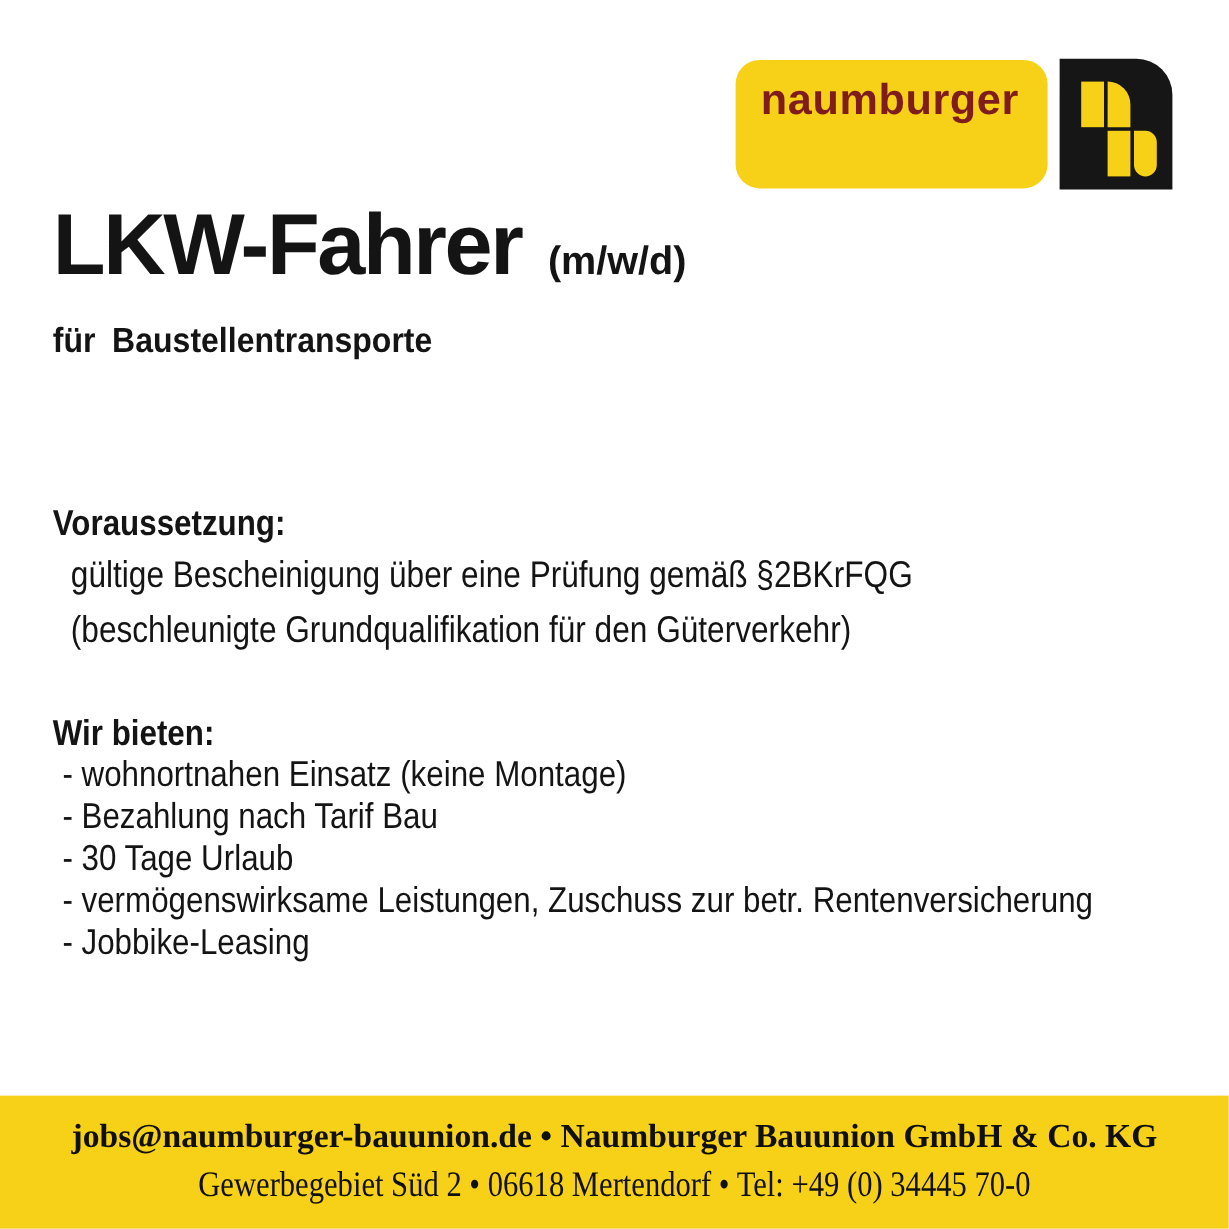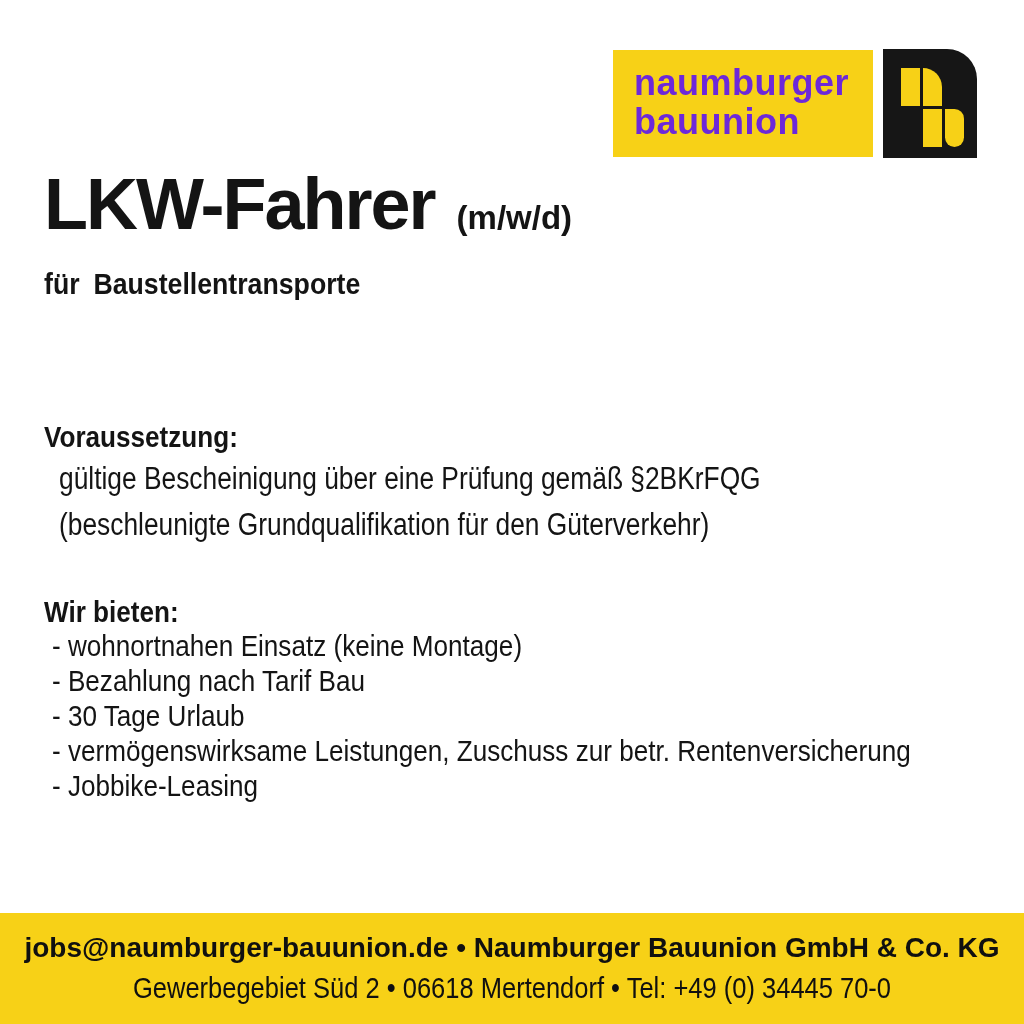--- a/index.html
+++ b/index.html
@@ -15,21 +15,22 @@
   
   .logo-word {
     position: absolute; left: 613px; top: 50px;
     width: 260px; height: 107px;
     background: #F7D117;
     box-sizing: border-box;
     padding: 13px 0 0 21px;
     font-weight: bold;
     font-size: 36px; line-height: 39px;
     letter-spacing: 0.5px;
-    color: #6d28d9;
+    color: #7f1d1d;
+    border-radius: 20px;
   }
   .logo-mark {
     position: absolute; left: 883px; top: 49px;
     width: 94px; height: 109px;
     background: #161616;
     border-radius: 0 30px 0 0;
   }
   .logo-mark .s { position: absolute; background: #F7D117; width: 19px; height: 38px; }
   .logo-mark .s1 { left: 18px; top: 19px; }
   .logo-mark .s2 { left: 40px; top: 19px; border-radius: 0 19px 0 0; }
@@ -78,39 +79,39 @@
 
   
   .footer {
     position: absolute; left: 0; top: 913px;
     width: 1024px; height: 111px;
     background: #F7D117;
     text-align: center;
     box-sizing: border-box;
     padding-top: 19px;
     color: #101010;
+    font-family: Liberation Serif, serif;
   }
   .footer .f1 {
     font-weight: bold; font-size: 28px; line-height: 32px;
     white-space: nowrap;
   }
   .footer .f2 {
     font-size: 30px; line-height: 34px; margin-top: 7px;
     transform: scaleX(0.85); transform-origin: 50% 50%;
     white-space: nowrap;
   }
 </style>
 </head>
 <body>
 
 <div class="page">
 
   <div class="logo-word">
     <div>naumburger</div>
-    <div>bauunion</div>
   </div>
   <div class="logo-mark">
     <span class="s s1"></span>
     <span class="s s2"></span>
     <span class="s s3"></span>
     <span class="s s4"></span>
   </div>
 
   <div class="headline">
     <span class="title">LKW-Fahrer</span><span class="gender">(m/w/d)</span>

